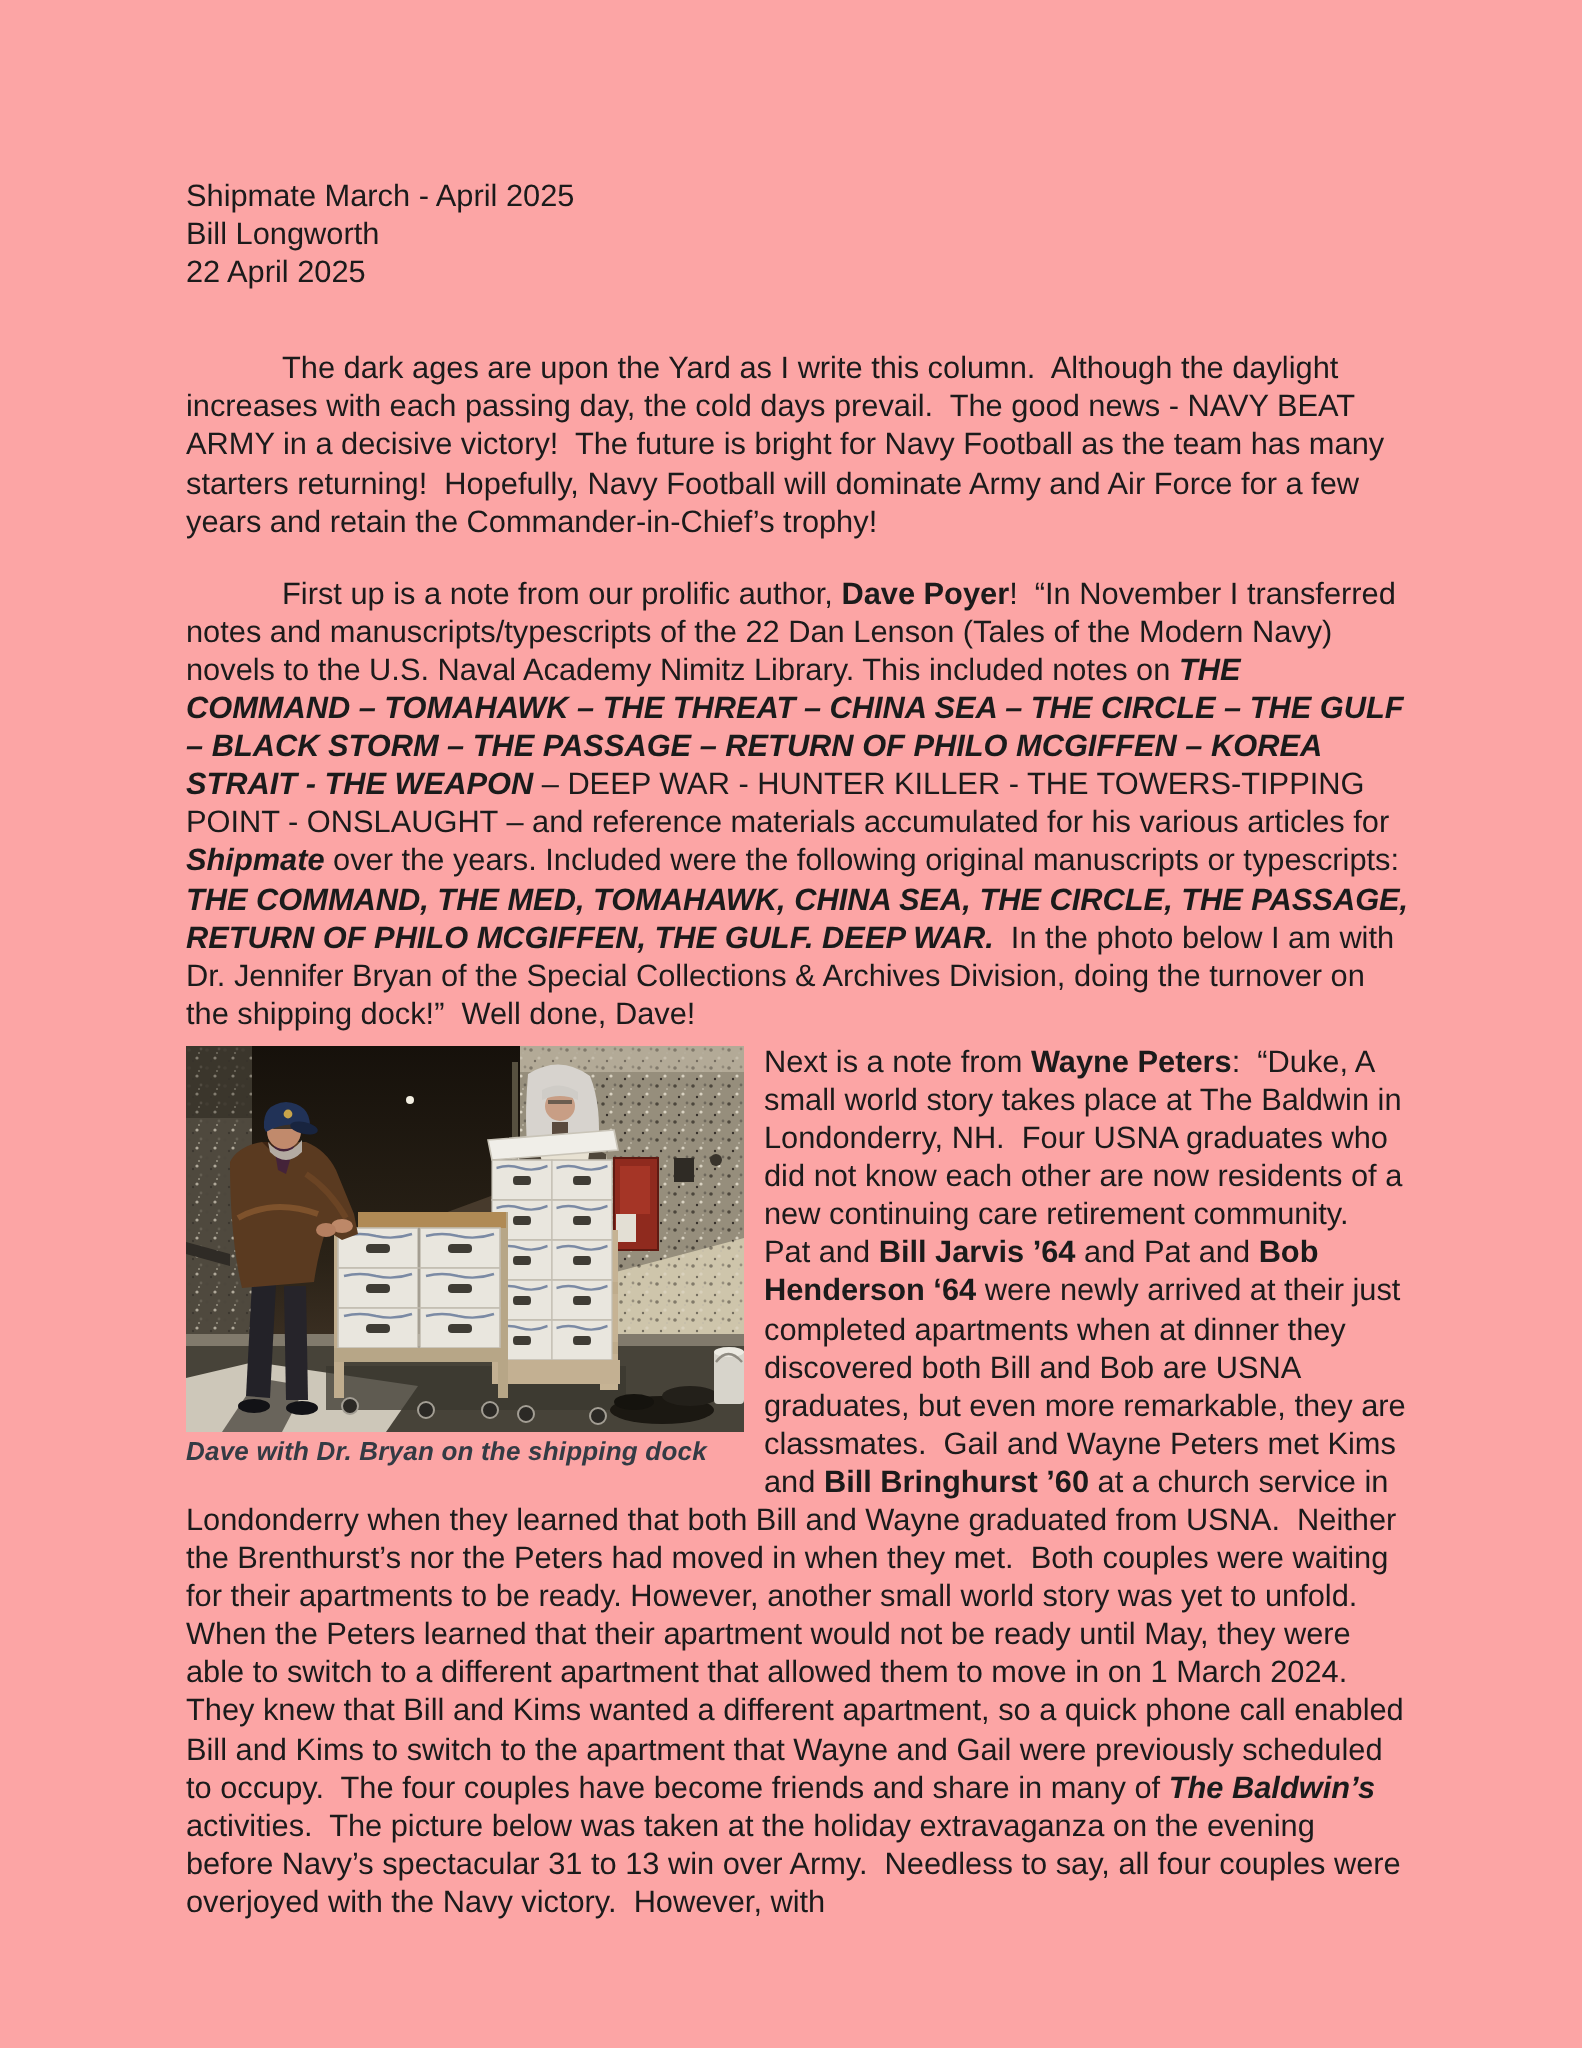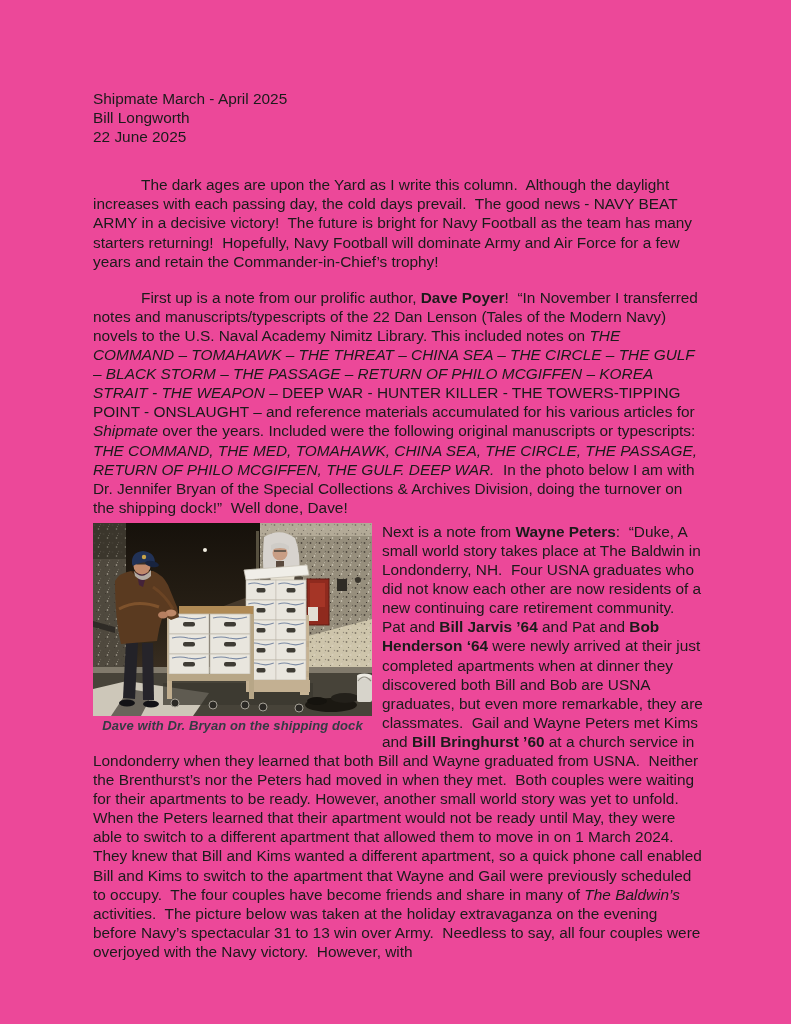--- a/index.html
+++ b/index.html
@@ -1,53 +1,53 @@
 <!DOCTYPE html>
 <html><head>
 <meta charset="utf-8">
 <style>
   * { margin:0; padding:0; box-sizing:border-box; }
   html,body { background:#ffffff; }
   .page {
-    position:relative; width:791px; height:1024px; background:#ec4899;
+    position:relative; width:791px; height:1024px; background:#fca5a5;
     overflow:hidden;
     font-family:"Liberation Sans","DejaVu Sans",sans-serif;
     color:#1b1b1b;
   }
   .doc {
     position:absolute; left:93px; top:89px; width:612px;
     font-size:15.4px; line-height:19.1px;
   }
   .hdr div { white-space:pre; }
   .para { white-space:pre-wrap; }
   .indent { text-indent:48px; }
   .p1 { margin-top:29px; }
   .p2 { margin-top:17px; }
   .p3 { margin-top:5px; }
   .b { font-weight:bold; }
-  .i { font-style:italic; }
+  .i { font-style:italic;font-weight:bold; }
   .fig { float:left; width:279px; margin:1px 10px 14px 0; white-space:normal; }
   .fig svg { display:block; width:279px; height:193px; }
   .fig figcaption {
-    margin-top:2px; text-align:center;
+    margin-top:2px; text-align:left;
     font-weight:bold; font-style:italic;
     font-size:13px; line-height:16px; color:#343b44;
     letter-spacing:0.1px;
   }
 </style>
 </head>
 <body>
 
 <div class="page">
   <div class="doc">
 
     <div class="hdr">
       <div>Shipmate March - April 2025</div>
       <div>Bill Longworth</div>
-      <div>22 June 2025</div>
+      <div>22 April 2025</div>
     </div>
 
     <p class="para indent p1"><span>The dark ages are upon the Yard as I write this column.  Although the daylight increases with each passing day, the cold days prevail.  The good news - NAVY BEAT ARMY in a decisive victory!  The future is bright for Navy Football as the team has many starters returning!  Hopefully, Navy Football will dominate Army and Air Force for a few years and retain the Commander-in-Chief’s trophy!</span></p>
 
     <p class="para indent p2"><span>First up is a note from our prolific author, </span><span class="b">Dave Poyer</span><span>!  “In November I transferred notes and manuscripts/typescripts of the 22 Dan Lenson (Tales of the Modern Navy) novels to the U.S. Naval Academy Nimitz Library. This included notes on </span><span class="i">THE COMMAND – TOMAHAWK – THE THREAT – CHINA SEA – THE CIRCLE – THE GULF – BLACK STORM – THE PASSAGE – RETURN OF PHILO MCGIFFEN – KOREA STRAIT - THE WEAPON</span><span> – DEEP WAR - HUNTER KILLER - THE TOWERS-TIPPING POINT - ONSLAUGHT – and reference materials accumulated for his various articles for </span><span class="i">Shipmate</span><span> over the years. Included were the following original manuscripts or typescripts: </span><span class="i">THE COMMAND, THE MED, TOMAHAWK, CHINA SEA, THE CIRCLE, THE PASSAGE, RETURN OF PHILO MCGIFFEN, THE GULF. DEEP WAR.</span><span>  In the photo below I am with Dr. Jennifer Bryan of the Special Collections &amp; Archives Division, doing the turnover on the shipping dock!”  Well done, Dave!</span></p>
 
     <div class="para p3"><figure class="fig">
           <svg viewBox="0 0 279 193" preserveAspectRatio="none" xmlns="http://www.w3.org/2000/svg">
             <defs>
               <pattern id="spk" width="9" height="9" patternUnits="userSpaceOnUse">

